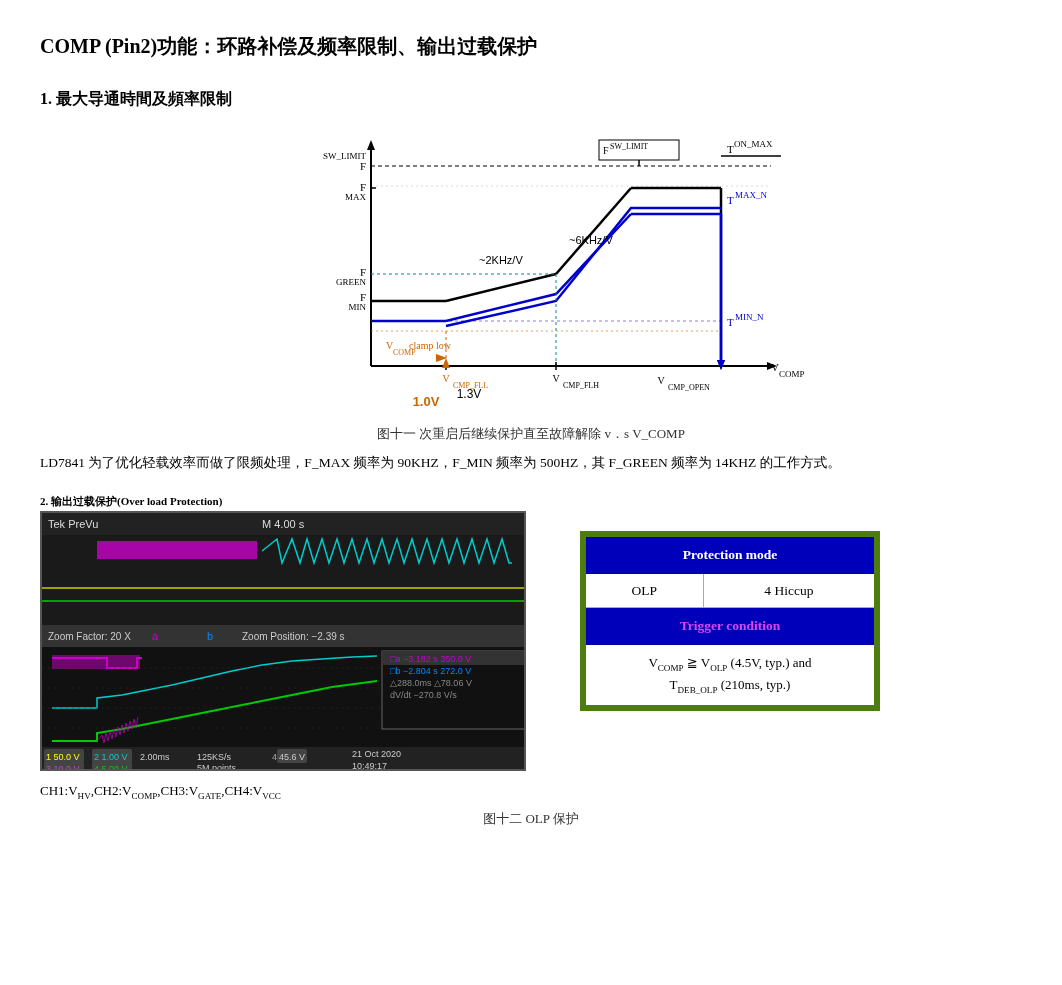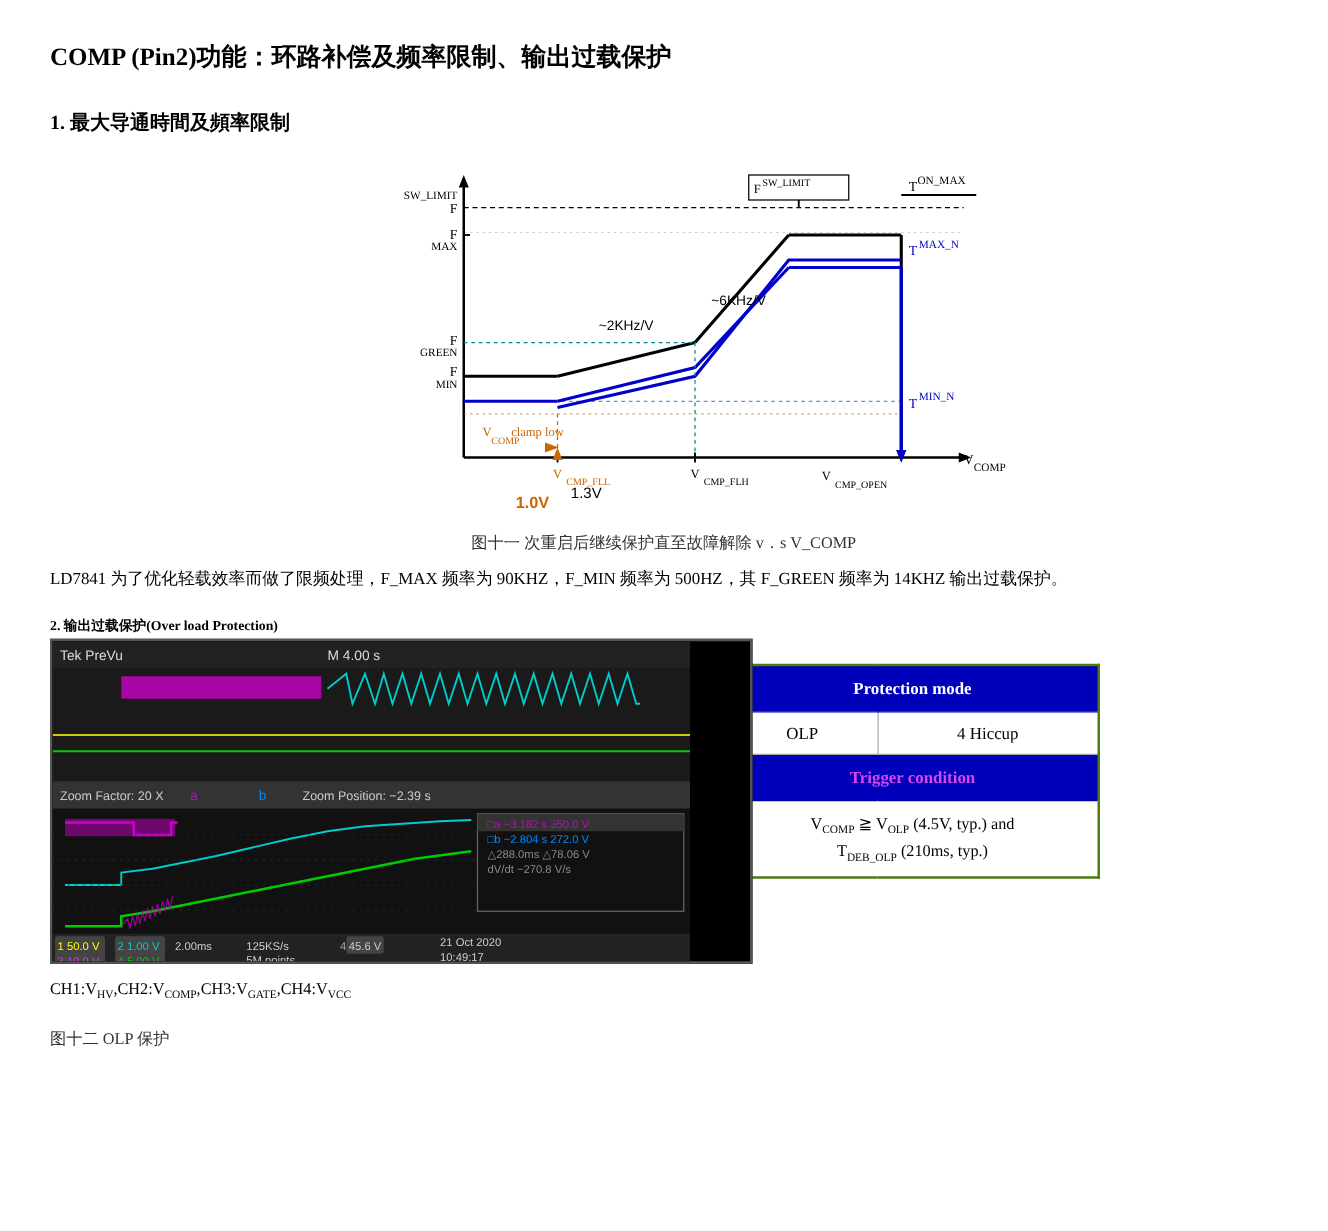--- a/index.html
+++ b/index.html
@@ -52,30 +52,30 @@
       display: flex;
       gap: 30px;
       align-items: flex-start;
       margin-bottom: 10px;
     }
     .oscilloscope-wrap {
       flex: 0 0 auto;
       width: 510px;
     }
     .osc-img {
-      width: 562px;
+      width: 486px;
       height: 260px;
       position: relative;
       background: #000;
       border: 2px solid #555;
       overflow: hidden;
     }
     .protection-table {
       flex: 1;
-      border: 2px solid #4d7c0f;
+      border: 6px solid #4d7c0f;
       border-collapse: collapse;
       font-size: 13.5px;
       min-width: 300px;
     }
     .protection-table th.header-row {
       background: #0000bb;
       color: #fff;
       font-weight: bold;
       text-align: center;
       padding: 7px 10px;
@@ -95,23 +95,24 @@
       border: 1px solid #0000aa;
     }
     .protection-table td.condition-cell {
       text-align: center;
       padding: 8px 10px;
       font-size: 13px;
       margin-left: 32px;
     }
     .ch-label {
       font-size: 13px;
-      margin-bottom: 18px;
+      margin-bottom: 6px;
     }
     .fig-caption2 {
+      text-align: center;
       font-size: 13px;
       margin-bottom: 6px;
       color: #333;
     }
     .footer-desc {
       font-size: 13.5px;
       line-height: 1.7;
       margin-bottom: 4px;
     }
     .website {
@@ -234,21 +235,21 @@
       <text x="352" y="28" font-size="10" font-family="serif">F</text>
       <text x="359" y="23" font-size="8" font-family="serif">SW_LIMIT</text>
       <line x1="388" y1="34" x2="388" y2="40" stroke="#000" stroke-width="1.5"></line>
 
       <line x1="120" y1="62" x2="125" y2="62" stroke="#000" stroke-width="1.5"></line>
 
     </svg>
   </div>
 
   <div class="caption">图十一  次重启后继续保护直至故障解除 v．s  V_COMP</div>
-  <div class="description">LD7841 为了优化轻载效率而做了限频处理，F_MAX 频率为 90KHZ，F_MIN 频率为 500HZ，其 F_GREEN 频率为 14KHZ 输出过载保护。</div>
+  <div class="description">LD7841 为了优化轻载效率而做了限频处理，F_MAX 频率为 90KHZ，F_MIN 频率为 500HZ，其 F_GREEN 频率为 14KHZ 的工作方式。</div>
 </div>
 
 <div>
   <div class="section-title-2">2.   输出过载保护(Over load Protection)</div>
 
   <div class="section2-content">
 
     <div class="oscilloscope-wrap">
       <div class="osc-img">
         <svg width="510" height="260" style="display:block;">

